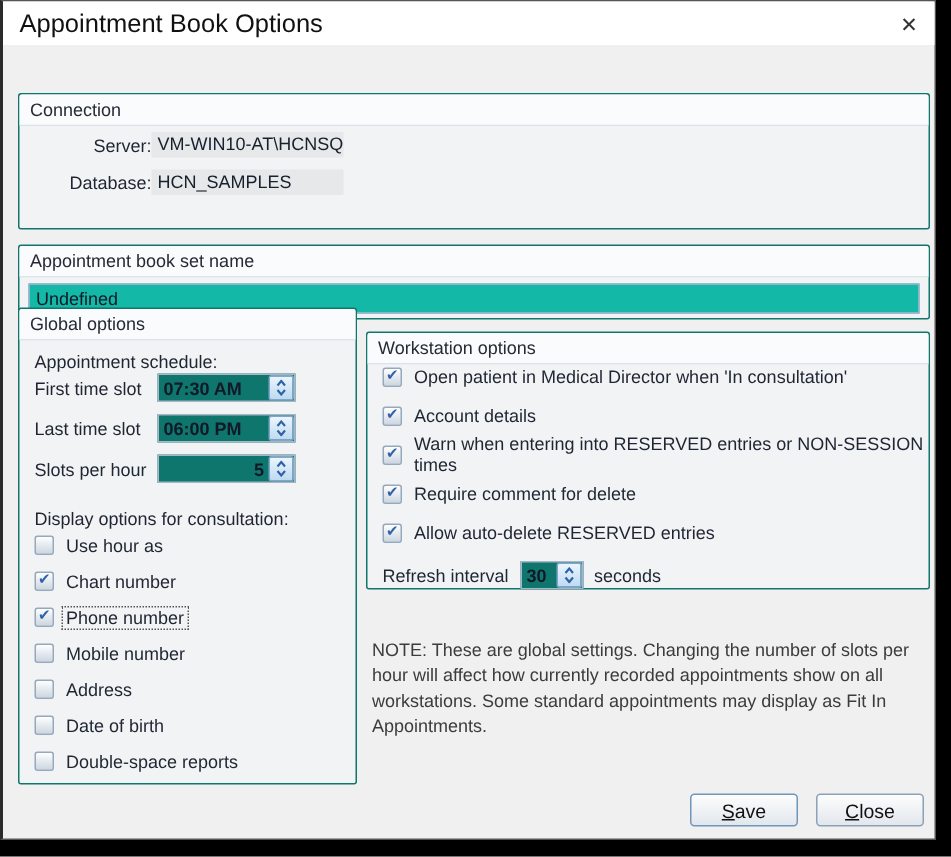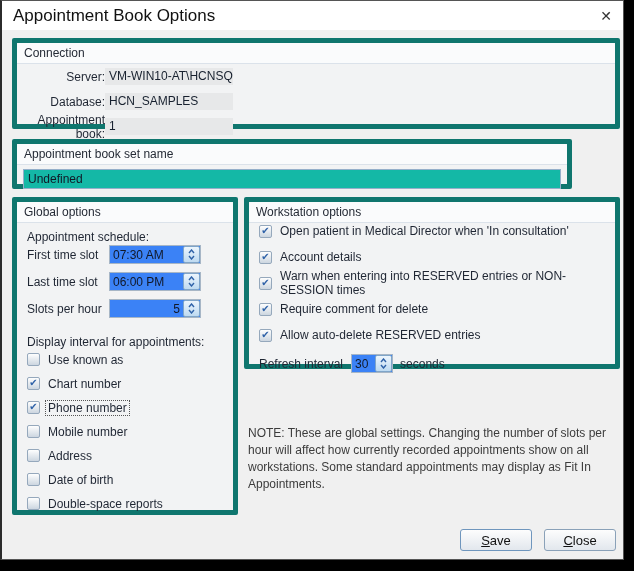--- a/index.html
+++ b/index.html
@@ -28,34 +28,35 @@
   .titlebar .title { font-size: 17px; color:#111; padding-left: 11px; }
   .titlebar .close {
     margin-left:auto; width:34px; height:29px;
     display:flex; align-items:center; justify-content:center;
     font-size:14px; color:#333; cursor:default;
   }
   
   .group {
     position:absolute;
     background:#f2f3f4;
-    border:5px solid #0f766e;
+    border:1px solid #0f766e;
     border-radius:2px;
+    margin-top:24px;
   }
   .group-caption {
     height:21px; line-height:20px;
     padding-left:7px;
     background:#fafbfc;
     border-bottom:1px solid #dbe2ea;
     border-radius:2px 2px 0 0;
     color:#252b36;
   }
   .g-connection { left:10px; top:37px; width:608px; height:91px; }
-  .g-bookset    { left:10px; top:138px; width:560px; height:50px; }
-  .g-global     { left:10px; top:196px; width:226px; height:318px; }
+  .g-bookset    { left:10px; top:138px; width:608px; height:50px; }
+  .g-global     { left:10px; top:180px; width:226px; height:318px; }
   .g-workstation{ left:242px; top:196px; width:376px; height:172px; }
 
   .conn-row { display:flex; align-items:center; height:25px; padding-left:10px; }
   .conn-row:first-of-type { margin-top:2px; }
   .conn-row .lbl { flex:0 0 78px;text-align:right; }
   .valbox {
     width:128px; height:17px; line-height:17px;
     background:#e7e8e9; color:#17202e;
     padding-left:4px; overflow:hidden; white-space:nowrap;
   }
@@ -63,22 +64,22 @@
     display:block; margin:4px 6px 0 6px; height:20px; line-height:18px;
     background:#14b8a6; border:1px solid #94afca;
     padding-left:4px; color:#111827;
   }
   
   .schedule-label, .display-label { padding:7px 0 0 10px; height:22px; }
   .spinrow { display:flex; align-items:center; height:19px; margin:0 0 8px 10px; }
   .spinrow .lbl { flex:0 0 82px; }
   .spinfield {
     width:92px; height:19px;
-    background:#3b82f6; border:1px solid #a7b6c6;
-    display:flex; align-items:center;
+    background:#0f766e; border:1px solid #a7b6c6;
+    display:flex; align-items:center;font-weight:bold;
   }
   .spinval { flex:1; padding:0 3px; color:#111827; white-space:nowrap; }
   .spinval.right { text-align:right; }
   .spinbtn {
     width:17px; height:17px; margin-right:0px;
     border:1px solid #7fa5c9; border-radius:2px;
     background:linear-gradient(#ecf5fd, #bedaf1);
     display:flex; flex-direction:column; align-items:center; justify-content:center;
     gap:1px; cursor:default;
   }
@@ -135,24 +136,20 @@
   <div class="group g-connection">
     <div class="group-caption">Connection</div>
     <div class="conn-row">
       <span class="lbl">Server:</span>
       <span class="valbox">VM-WIN10-AT\HCNSQL07</span>
     </div>
     <div class="conn-row">
       <span class="lbl">Database:</span>
       <span class="valbox">HCN_SAMPLES</span>
     </div>
-    <div class="conn-row">
-      <span class="lbl">Appointment book:</span>
-      <span class="valbox">1</span>
-    </div>
   </div>
 
   <div class="group g-bookset">
     <div class="group-caption">Appointment book set name</div>
     <span class="textinput">Undefined</span>
   </div>
 
   <div class="group g-global">
     <div class="group-caption">Global options</div>
     <div class="schedule-label">Appointment schedule:</div>
@@ -195,26 +192,26 @@
           <svg width="7" height="5" viewBox="0 0 7 5">
               <polyline points="1,4 3.5,1 6,4" fill="none" stroke="#2f62a8" stroke-width="1.4"></polyline>
             </svg>
           <svg width="7" height="5" viewBox="0 0 7 5">
               <polyline points="1,1 3.5,4 6,1" fill="none" stroke="#2f62a8" stroke-width="1.4"></polyline>
             </svg>
         </span>
       </span>
     </div>
 
-    <div class="display-label">Display interval for appointments:</div>
+    <div class="display-label">Display options for consultation:</div>
 
     <div class="cb-list">
       <div class="cb">
         <span class="box"></span>
-        <span class="cb-lbl">Use known as</span>
+        <span class="cb-lbl">Use hour as</span>
       </div>
       <div class="cb checked">
         <span class="box">
             <span class="tick">✔</span>
           </span>
         <span class="cb-lbl">Chart number</span>
       </div>
       <div class="cb checked focused">
         <span class="box">
             <span class="tick">✔</span>

